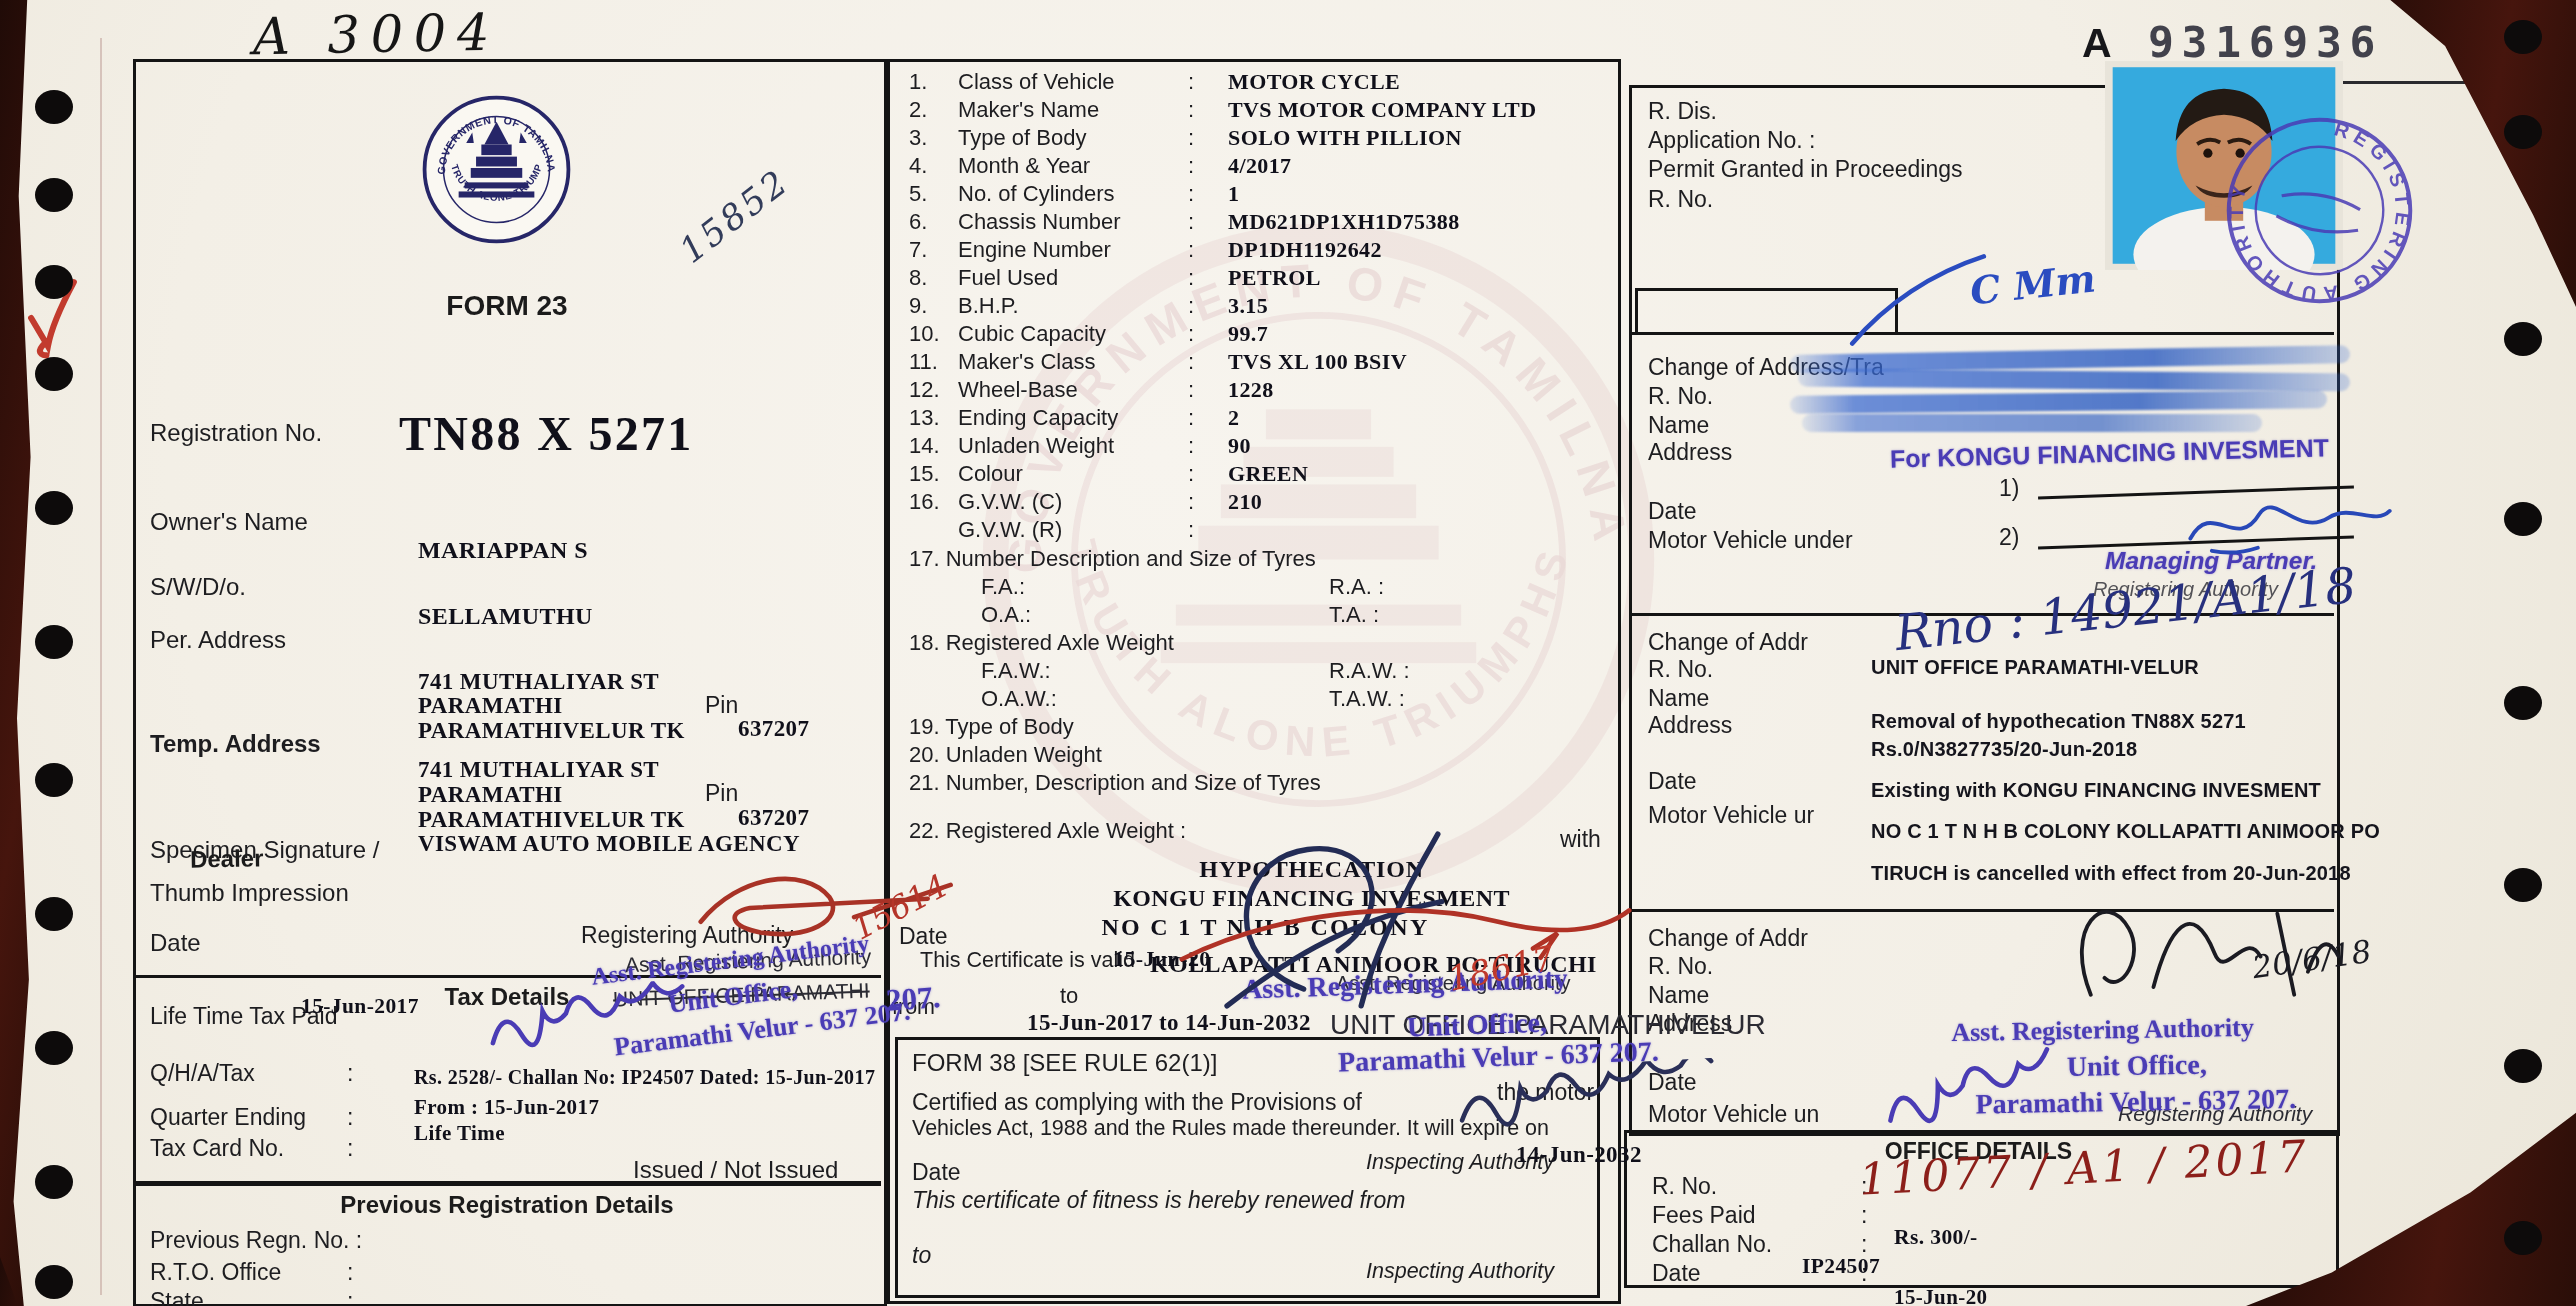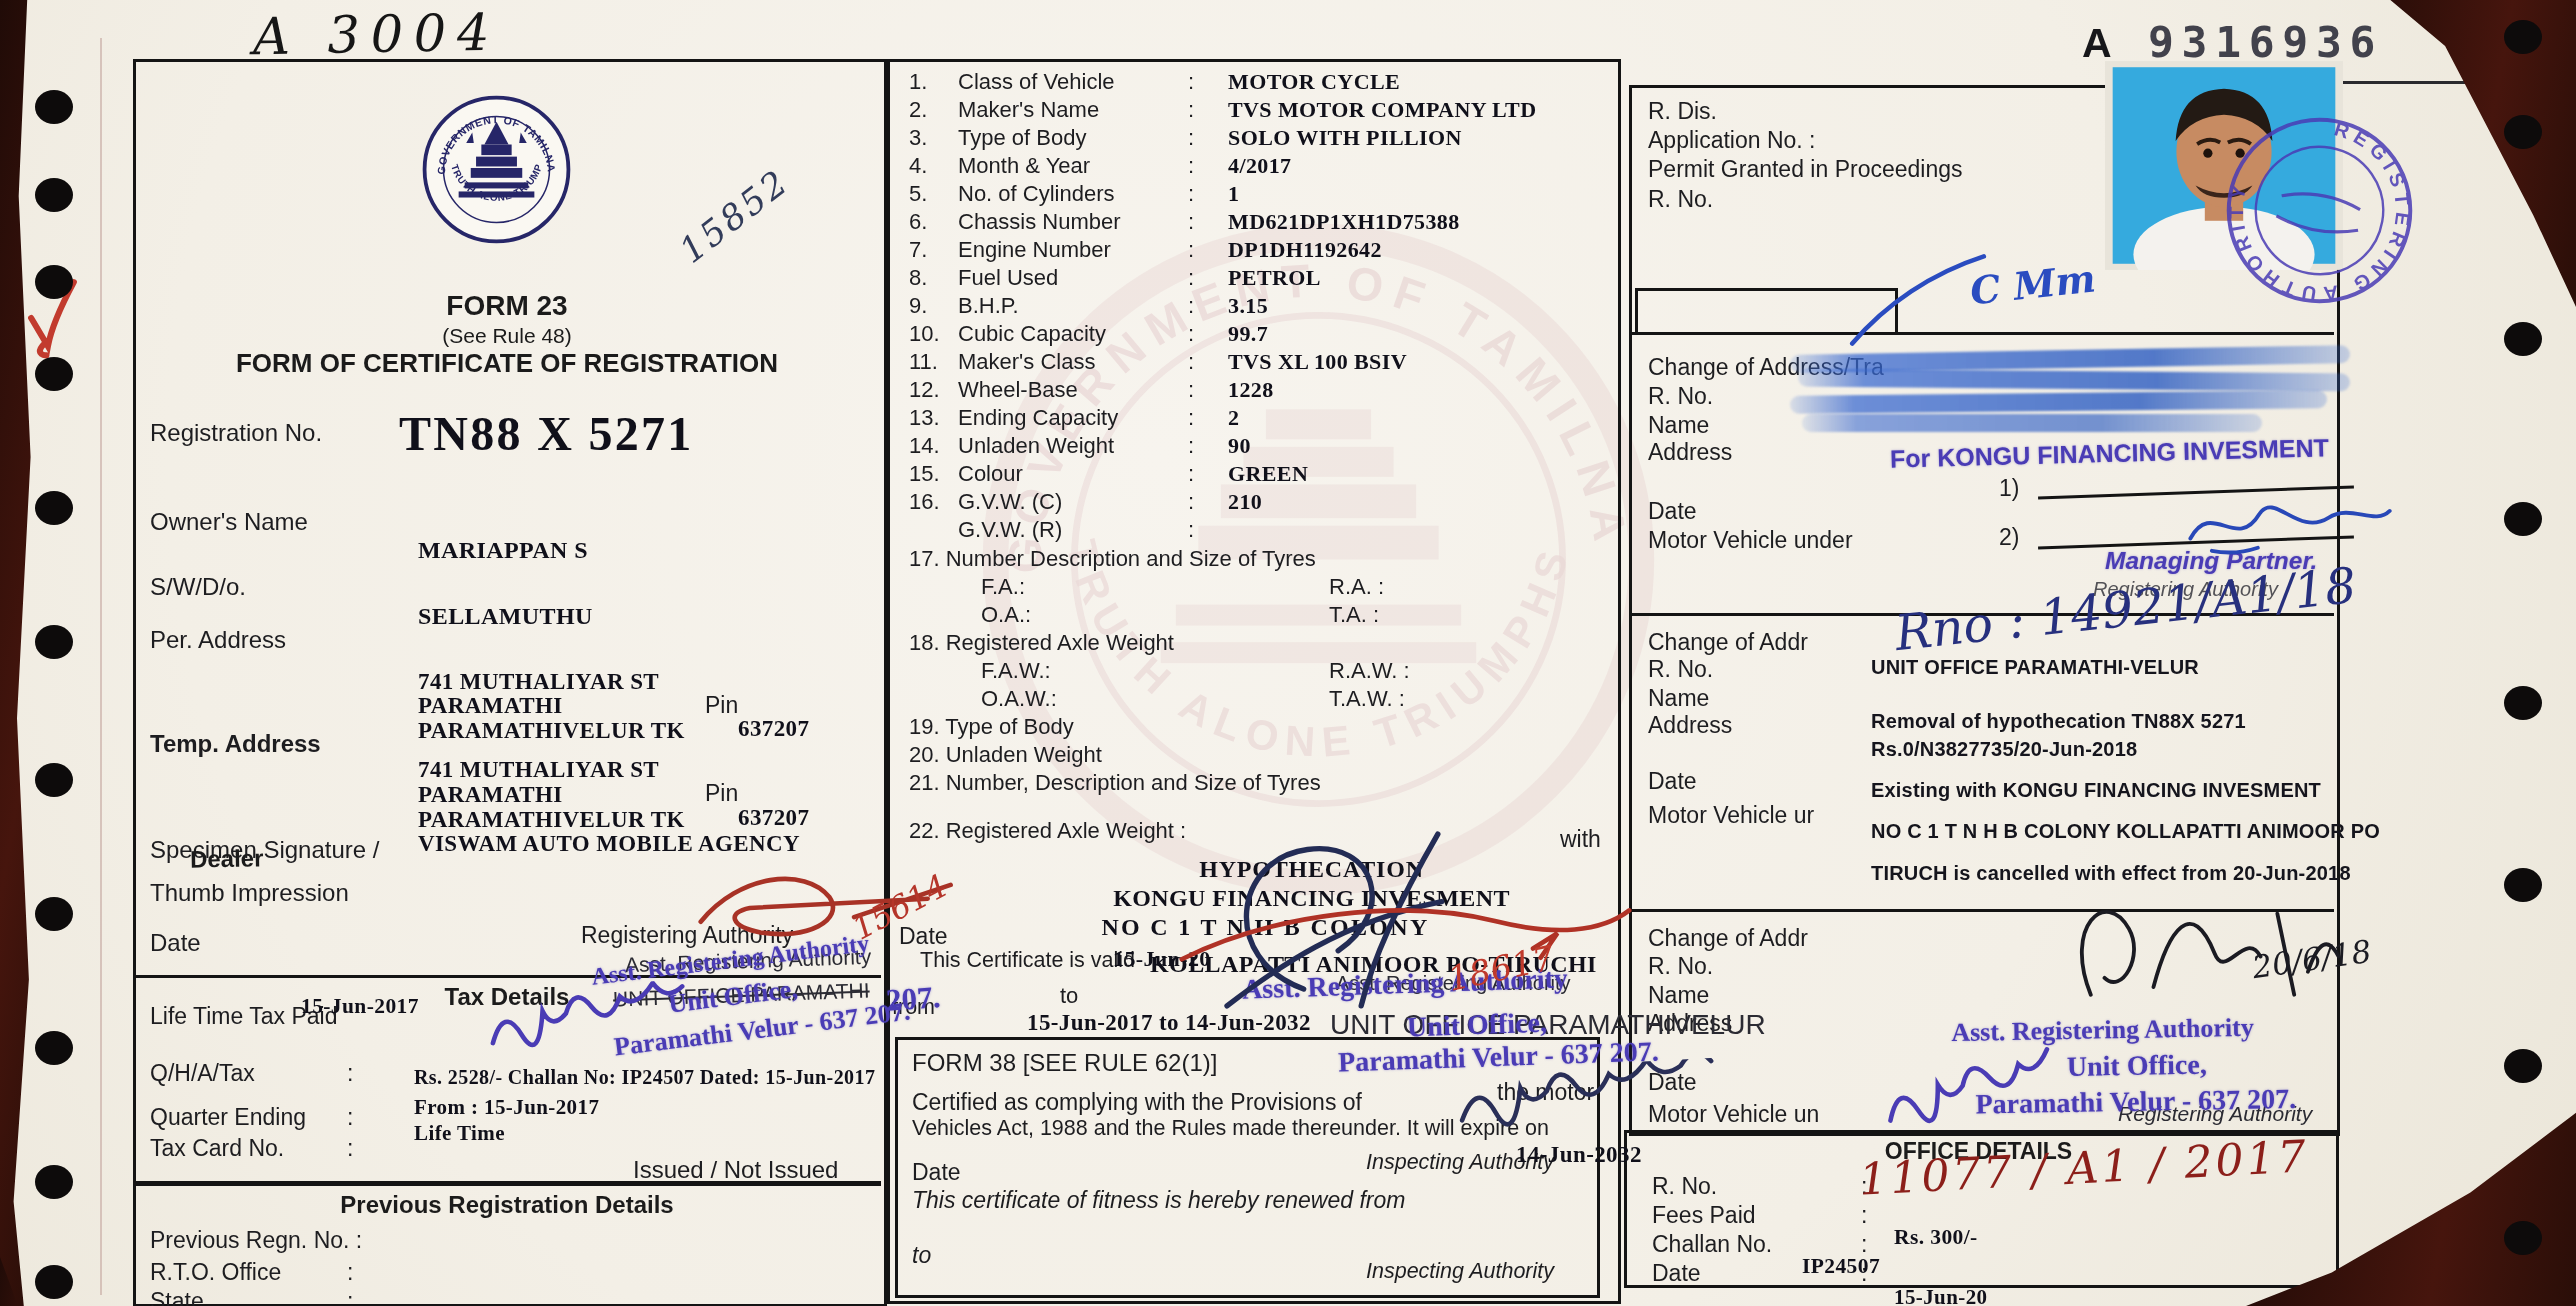--- a/index.html
+++ b/index.html
@@ -87,24 +87,20 @@
       <rect x="73" y="88" width="54" height="13"></rect>
       <rect x="66" y="103" width="68" height="13"></rect>
       <rect x="58" y="122" width="84" height="8"></rect>
       <rect x="50" y="134" width="100" height="8"></rect>
       <path d="M60,70 l8,-14 l2,14 Z M140,70 l-8,-14 l-2,14 Z"></path>
     </g>
   </svg>
 
   <div class="abs ctr" style="left:133px;top:290px;width:748px;font-size:28px;font-weight:bold;z-index:2">
     <span>FORM 23</span></div>
-  <div class="abs ctr" style="left:133px;top:324px;width:748px;font-size:21px;z-index:2">
-    <span>(See Rule 48)</span></div>
-  <div class="abs ctr" style="left:133px;top:348px;width:748px;font-size:26px;font-weight:bold;z-index:2">
-    <span>FORM OF CERTIFICATE OF REGISTRATION</span></div>
 
   <span class="hand" style="left:671px;top:196px;font-size:35px;color:#323c5a;transform:rotate(-38deg);letter-spacing:3.1px;">15852</span>
 
   <span class="lbl" style="left:150px;top:419px;font-size:24px;">Registration No.</span>
   <span class="val" style="left:399px;top:406px;font-size:48px;letter-spacing:2.3px;">TN88 X 5271</span>
 
   <span class="lbl" style="left:150px;top:508px;font-size:24px;">Owner's Name</span>
   <span class="val" style="left:418px;top:537px;font-size:24px;">MARIAPPAN S</span>
   <span class="lbl" style="left:150px;top:573px;font-size:24px;">S/W/D/o.</span>
   <span class="val" style="left:418px;top:603px;font-size:24px;">SELLAMUTHU</span>

